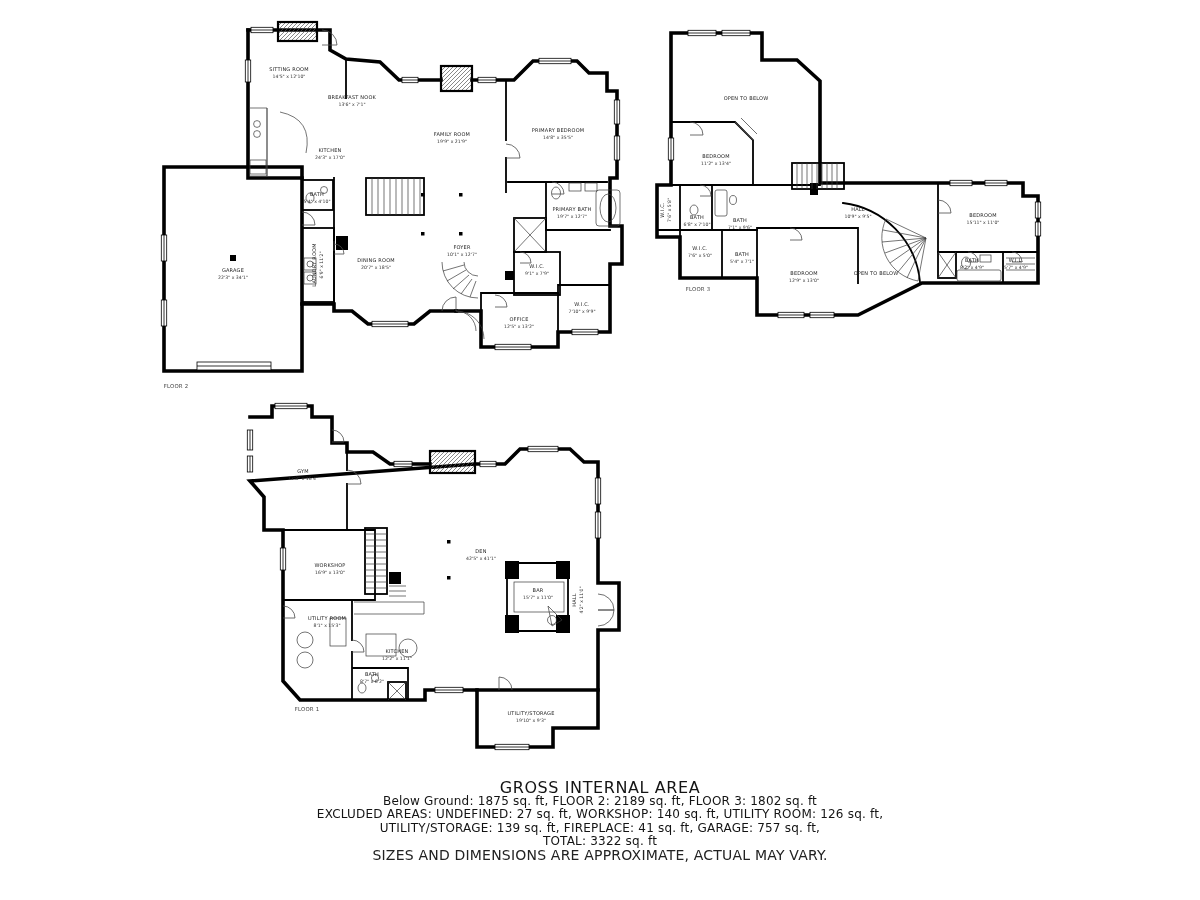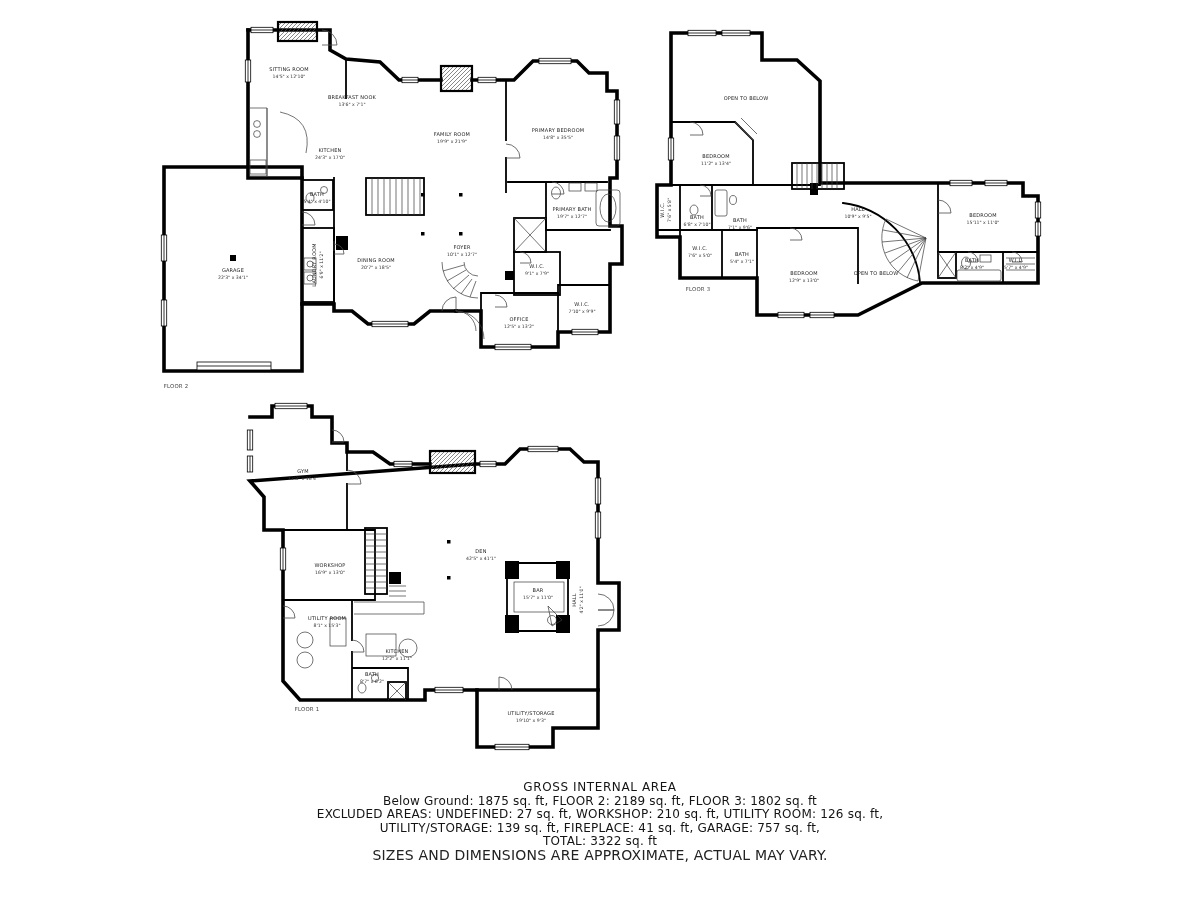--- a/index.html
+++ b/index.html
@@ -15,21 +15,21 @@
   .hatchbox{stroke:#000;stroke-width:2.2;}
   .win-r{fill:#fff;stroke:#000;stroke-width:0.8;}
   .win-l{stroke:#000;stroke-width:0.8;}
   
   .rn{font-size:5px;fill:#1e1e1e;text-anchor:middle;letter-spacing:.2px;}
   .rd{font-size:4.6px;fill:#333;text-anchor:middle;}
   .fl{font-size:5.4px;fill:#444;text-anchor:middle;letter-spacing:.2px;}
   
   #summary{position:absolute;left:0;top:781px;width:1200px;text-align:center;color:#141414;}
   #summary .l{font-size:12px;line-height:13.6px;letter-spacing:.2px;}
-  #summary .t{font-size:12px;line-height:13.6px;letter-spacing:.6px;}
+  #summary .t{font-size:16px;line-height:13.6px;letter-spacing:.6px;}
   #summary .d{font-size:14px;line-height:13px;letter-spacing:.2px;color:#222;}
 </style>
 </head>
 <body>
 
 <div id="canvas">
 
   <svg class="plan" style="left:150px;top:12px" width="530" height="390" viewBox="150 12 530 390">
     <defs>
       <pattern id="hatchA" patternUnits="userSpaceOnUse" width="4" height="4">
@@ -443,19 +443,19 @@
           <text class="rn" x="531" y="715">UTILITY/STORAGE</text>
           <text class="rd" x="531" y="722">19'10" x 9'3"</text>
         </g>
       <text class="fl" x="307" y="711">FLOOR 1</text>
     </g>
   </svg>
 
   <div id="summary">
     <div class="t">GROSS INTERNAL AREA</div>
     <div class="l">Below Ground: 1875 sq. ft, FLOOR 2: 2189 sq. ft, FLOOR 3: 1802 sq. ft</div>
-    <div class="l">EXCLUDED AREAS: UNDEFINED: 27 sq. ft, WORKSHOP: 210 sq. ft, UTILITY ROOM: 126 sq. ft,</div>
+    <div class="l">EXCLUDED AREAS: UNDEFINED: 27 sq. ft, WORKSHOP: 140 sq. ft, UTILITY ROOM: 126 sq. ft,</div>
     <div class="l">UTILITY/STORAGE: 139 sq. ft, FIREPLACE: 41 sq. ft, GARAGE: 757 sq. ft,</div>
     <div class="l">TOTAL: 3322 sq. ft</div>
     <div class="d">SIZES AND DIMENSIONS ARE APPROXIMATE, ACTUAL MAY VARY.</div>
   </div>
 
 </div>
 
 </body></html>

